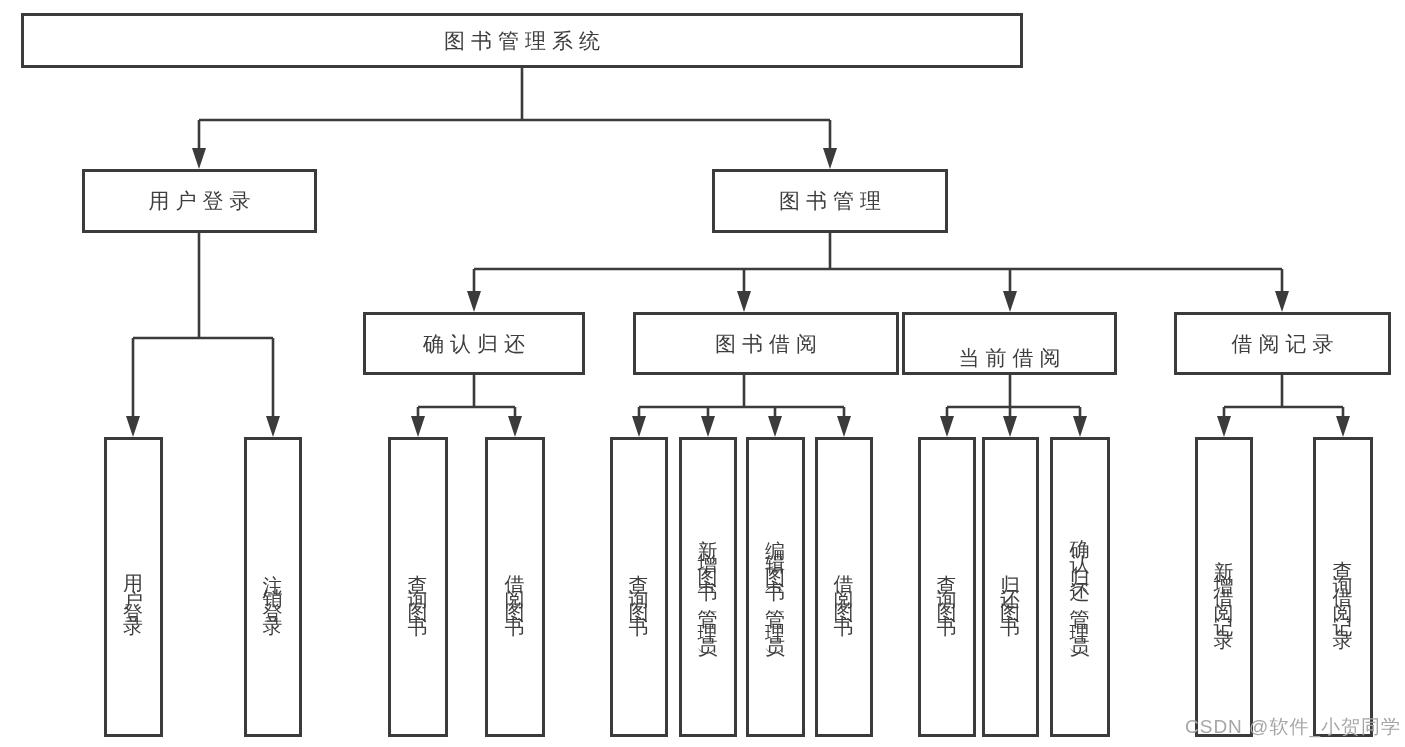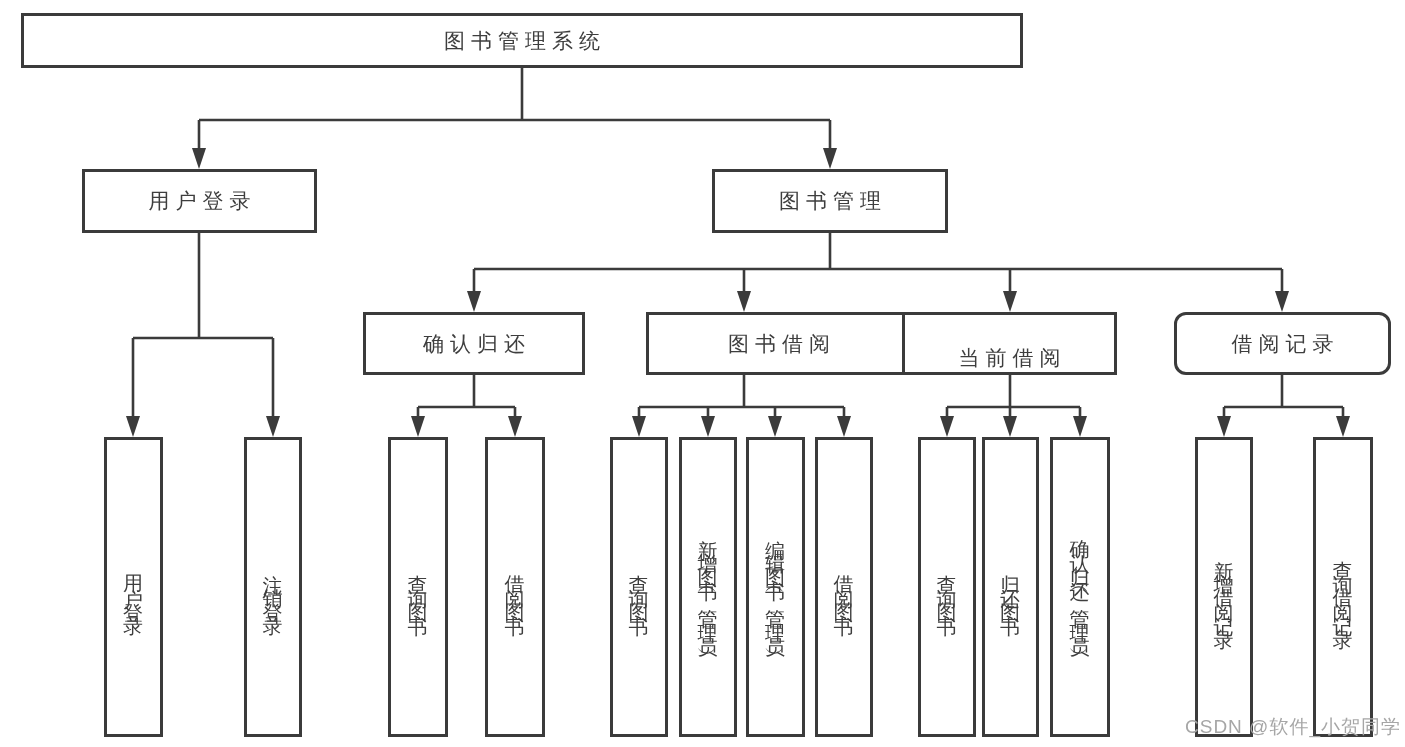--- a/index.html
+++ b/index.html
@@ -176,27 +176,27 @@
   <div class="node" style="left:82px; top:169px; width:235px; height:64px;">
     <span class="label">用户登录</span>
   </div>
   <div class="node" style="left:712px; top:169px; width:236px; height:64px;text-align:center;">
     <span class="label">图书管理</span>
   </div>
 
   <div class="node" style="left:363px; top:312px; width:222px; height:63px;">
     <span class="label">确认归还</span>
   </div>
-  <div class="node" style="left:633px; top:312px; width:266px; height:63px;margin-left:13px;">
+  <div class="node" style="left:633px; top:312px; width:266px; height:63px;">
     <span class="label">图书借阅</span>
   </div>
   <div class="node" style="left:902px; top:312px; width:215px; height:63px;align-items:flex-end;">
     <span class="label">当前借阅</span>
   </div>
-  <div class="node" style="left:1174px; top:312px; width:217px; height:63px;border-radius:12px;">
+  <div class="node" style="left:1174px; top:312px; width:217px; height:63px;">
     <span class="label">借阅记录</span>
   </div>
 
   <div class="leaf" style="left:104px; width:59px;">
     <span class="vtext">用户登录</span>
   </div>
   <div class="leaf" style="left:244px; width:58px;">
     <span class="vtext">注销登录</span>
   </div>
 

